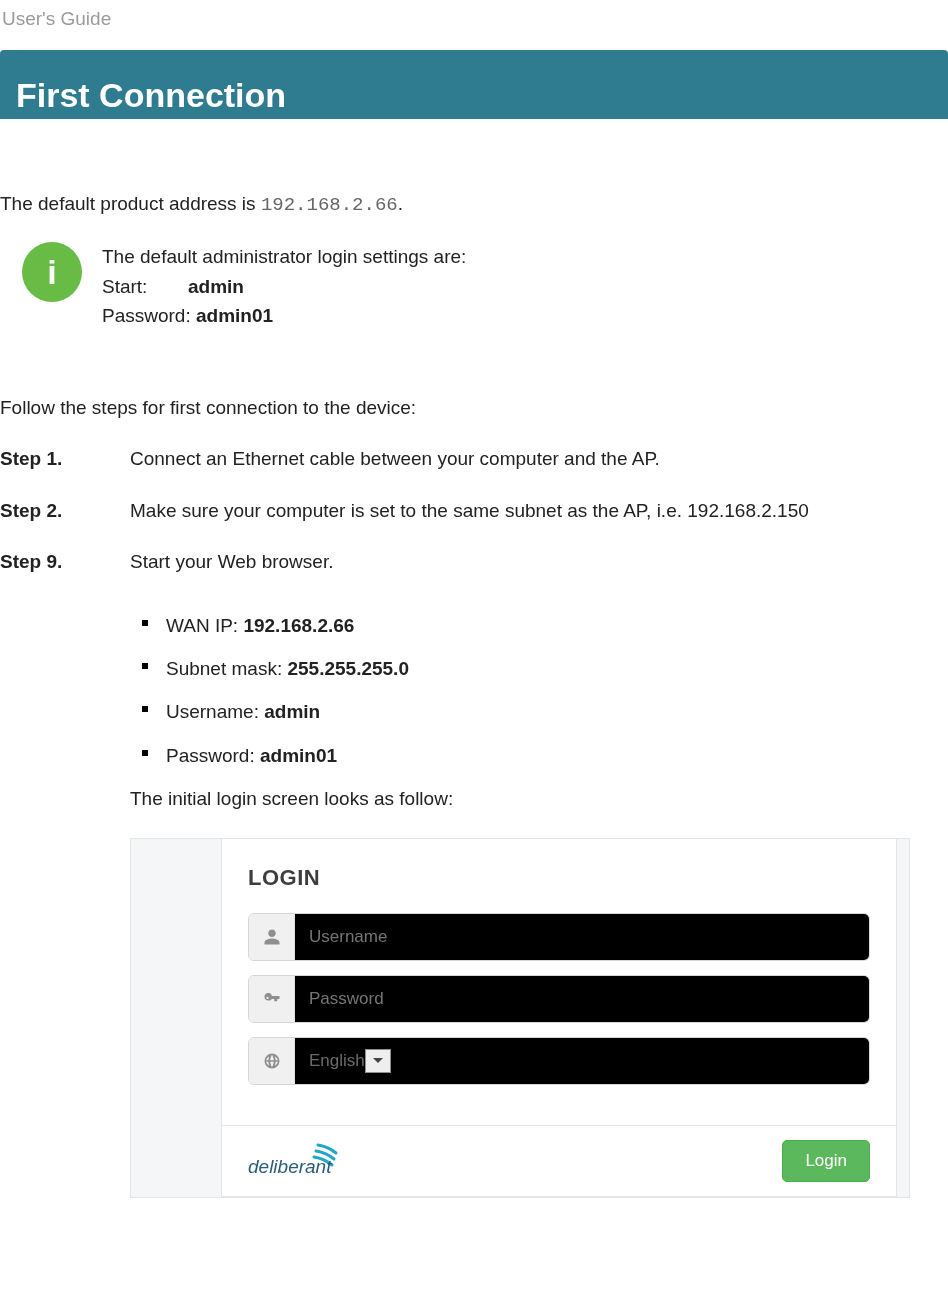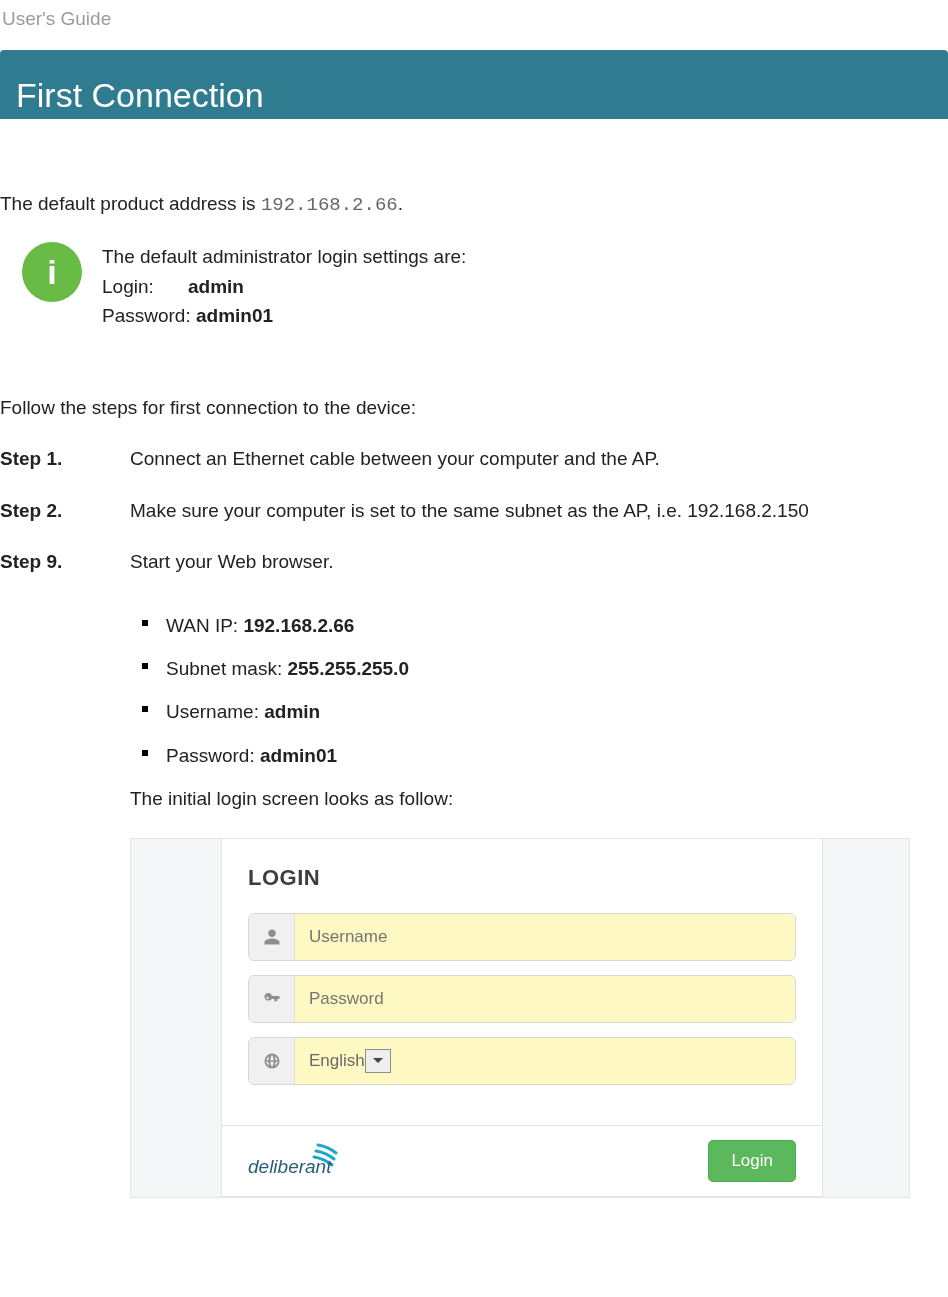--- a/index.html
+++ b/index.html
@@ -13,21 +13,21 @@
   .header-crumb {
     color: #9b9b9c;
     font-size: 19px;
     padding: 8px 2px 20px 2px;
   }
   .banner {
     background: #2f7b90;
     color: #fff;
     padding: 26px 16px 4px 16px;
     font-size: 34px;
-    font-weight: 400;
+    font-weight: 700;
     border-radius: 4px 4px 0 0;
   }
   .content {
     padding: 70px 0 0 0;
     font-size: 19px;
     color: #222;
     line-height: 1.55;
   }
   .code-ip {
     font-family: "Courier New", Courier, monospace;
@@ -99,21 +99,21 @@
     margin: 24px 0 0 130px;
     width: 780px;
     background: #f5f6f7;
     border: 1px solid #e5e5e5;
     padding: 0;
   }
   .login-card {
     background: #fff;
     border: 1px solid #e5e5e5;
     border-radius: 0;
-    width: 602px;
+    width: 676px;
     margin: 0 0 0 90px;
     border-top: none;
   }
   .login-title {
     font-size: 22px;
     font-weight: 700;
     color: #3d3d3d;
     padding: 22px 26px 18px 26px;
     letter-spacing: 0.5px;
   }
@@ -139,21 +139,21 @@
   }
   .fld .ic svg { width: 18px; height: 18px; fill: #8f8f8f; }
   .fld input, .fld .select-box {
     flex: 1;
     border: none;
     outline: none;
     padding: 0 14px;
     font-size: 17px;
     color: #888;
     height: 46px;
-    background: #fef9c3;
+    background: #000000;
   }
   .fld .select-box {
     display: flex;
     align-items: center;
     color: #6a6a6a;
   }
   .dd {
     width: 26px;
     height: 24px;
     border: 1px solid #8e8e8e;
@@ -196,21 +196,21 @@
 
   <p>
     <span>The default product address is </span><span class="code-ip">192.168.2.66</span><span>.</span>
   </p>
 
   <div class="info-row">
     <div class="info-icon">i</div>
     <div class="info-text">
       <div>The default administrator login settings are:</div>
       <div>
-        <span class="label-col">Login:</span><span class="bold">admin</span>
+        <span class="label-col">Start:</span><span class="bold">admin</span>
       </div>
       <div>
         <span>Password:</span> <span class="bold">admin01</span>
       </div>
     </div>
   </div>
 
   <p class="follow-steps">Follow the steps for first connection to the device:</p>
 
   <div class="step-row">

